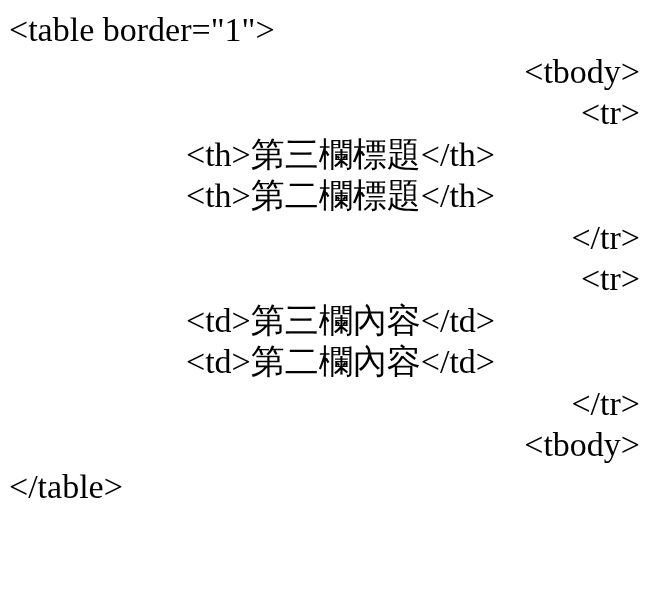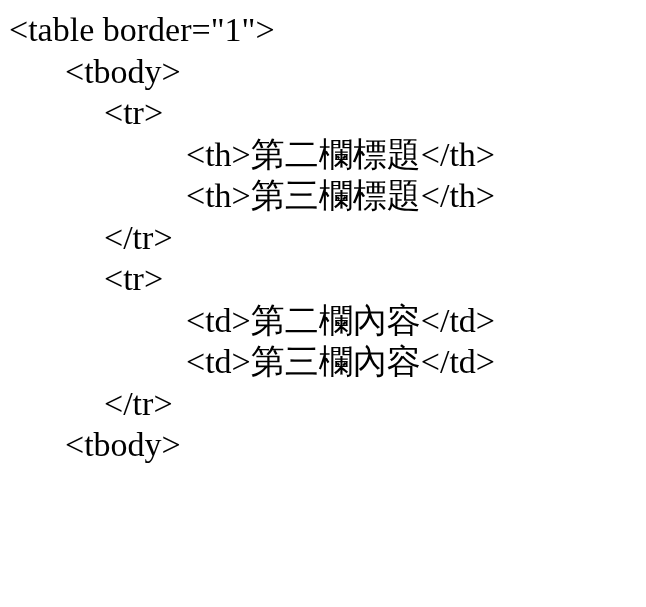--- a/index.html
+++ b/index.html
@@ -21,32 +21,33 @@
       font-size: 34px;
       color: #000000;
       background: #ffffff;
     }
     .code-line {
       white-space: pre;
       line-height: 41.5px;
       height: 41.5px;
     }
     .indent-0 { padding-left: 0; }
-    .indent-1 { padding-left: 56px; }
-    .indent-2 { padding-left: 95px; }
+    .indent-1 { padding-left: 56px; text-align: right; }
+    .indent-2 { padding-left: 95px; text-align: right; }
     .indent-3 { padding-left: 177px; }
   </style>
 </head>
 <body>
 
 <div class="code-block" id="code-root">
     <div class="code-line indent-0">&lt;table border="1"&gt;</div>
     <div class="code-line indent-1">&lt;tbody&gt;</div>
     <div class="code-line indent-2">&lt;tr&gt;</div>
+    <div class="code-line indent-3">&lt;th&gt;第三欄標題&lt;/th&gt;</div>
     <div class="code-line indent-3">&lt;th&gt;第二欄標題&lt;/th&gt;</div>
-    <div class="code-line indent-3">&lt;th&gt;第三欄標題&lt;/th&gt;</div>
     <div class="code-line indent-2">&lt;/tr&gt;</div>
     <div class="code-line indent-2">&lt;tr&gt;</div>
+    <div class="code-line indent-3">&lt;td&gt;第三欄內容&lt;/td&gt;</div>
     <div class="code-line indent-3">&lt;td&gt;第二欄內容&lt;/td&gt;</div>
-    <div class="code-line indent-3">&lt;td&gt;第三欄內容&lt;/td&gt;</div>
     <div class="code-line indent-2">&lt;/tr&gt;</div>
     <div class="code-line indent-1">&lt;tbody&gt;</div>
+    <div class="code-line indent-0">&lt;/table&gt;</div>
   </div>
 
 </body></html>

